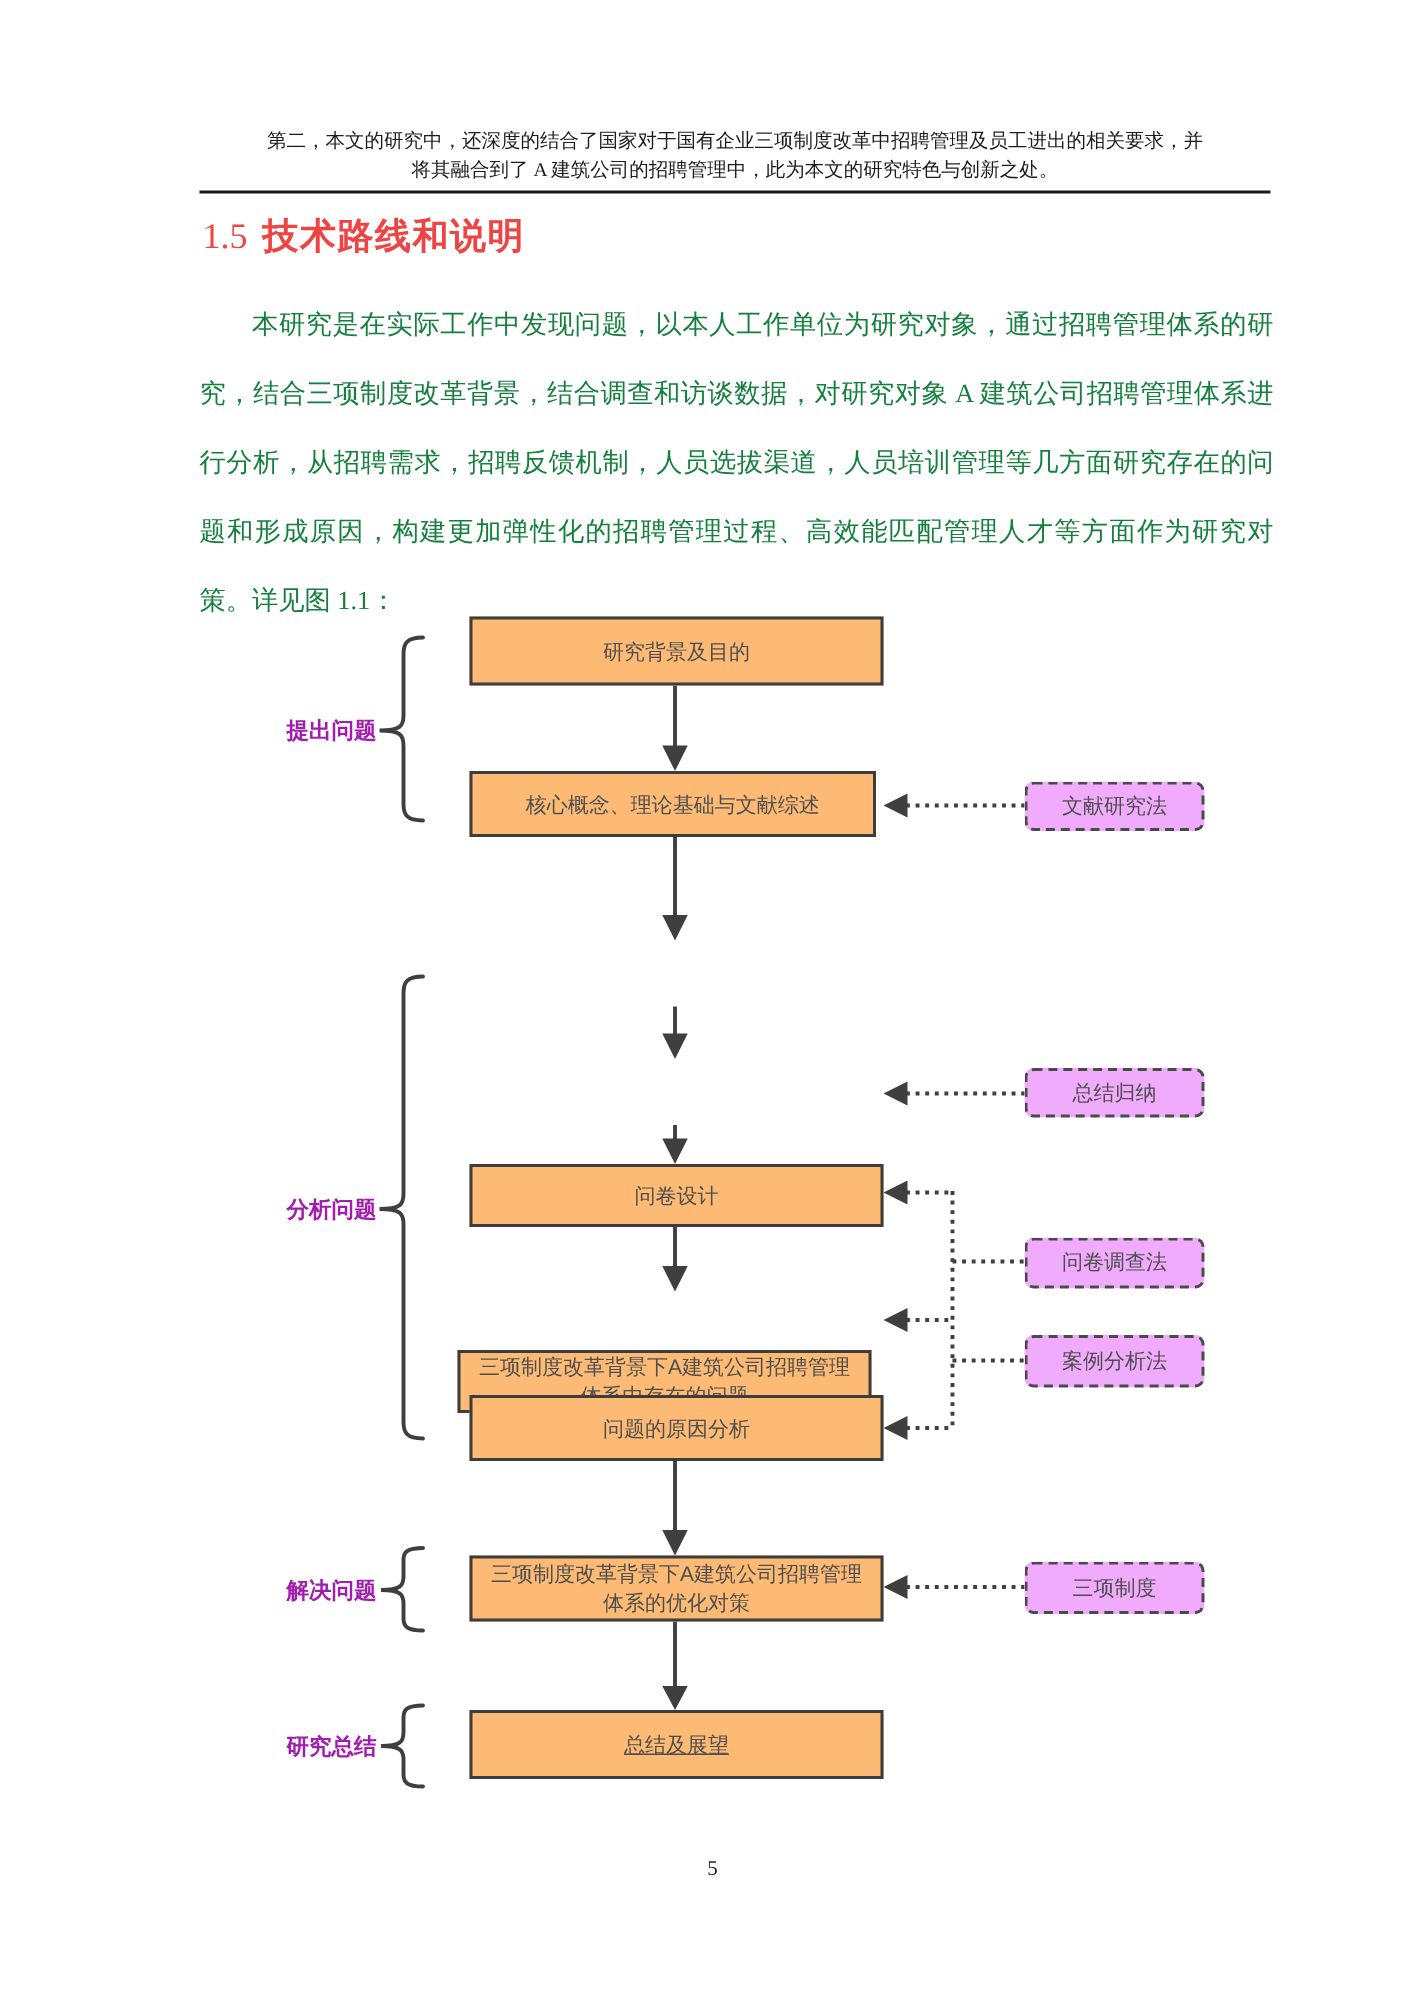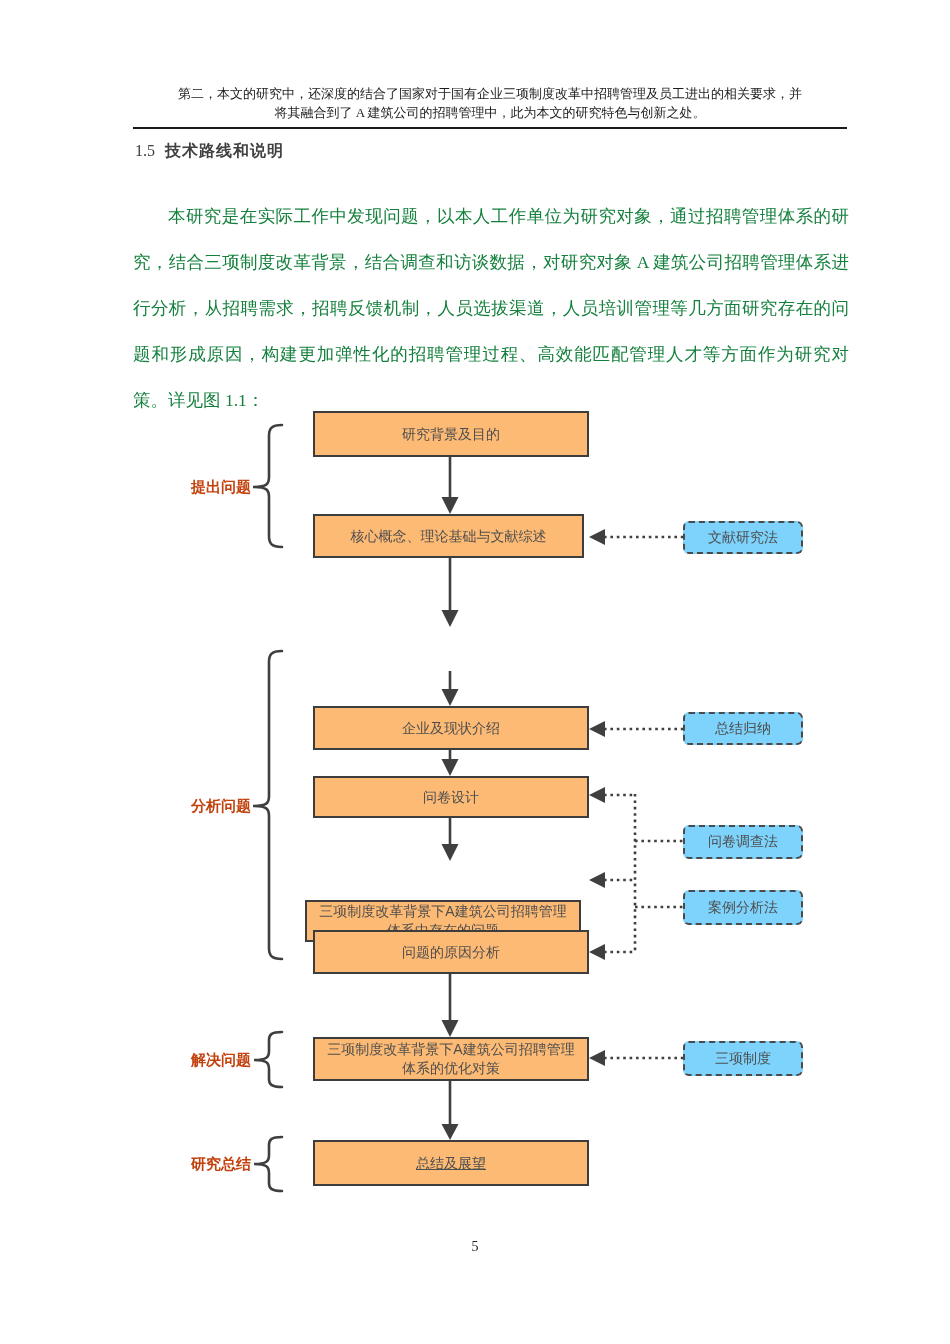--- a/index.html
+++ b/index.html
@@ -17,52 +17,52 @@
     position:absolute;left:133px;top:84px;width:714px;
     text-align:center;font-size:13px;line-height:19px;color:#1c1c1c;
   }
   .header-rule{
     position:absolute;left:133px;top:127px;width:714px;height:0;
     border-top:2px solid #1a1a1a;
   }
   
   .section-heading{
     position:absolute;left:135px;top:141px;
-    font-size:16px;color:#404040;white-space:nowrap;
+    font-size:24px;color:#ef4444;white-space:nowrap;
   }
   .section-heading .num{font-family:"Liberation Serif","DejaVu Serif",serif;font-weight:400;}
   .section-heading .ttl{font-family:"Liberation Sans","DejaVu Sans",sans-serif;font-weight:600;margin-left:10px;letter-spacing:1px;}
   
   .body-par{
     position:absolute;left:133px;top:193px;width:716px;
     font-size:17.5px;line-height:46px;text-align:justify;
     text-indent:2em;color:#15803d;
   }
   
   .flow-svg{position:absolute;left:0;top:0;width:950px;height:1344px;}
   .fbox{
     position:absolute;box-sizing:border-box;background:#fdba74;
     border:2.6px solid #3d3d3d;
     display:flex;align-items:center;justify-content:center;
     text-align:center;padding:2px 10px;
     font-family:"Liberation Sans","DejaVu Sans",sans-serif;
     font-size:14px;line-height:1.35;color:#4e4e4e;
   }
   .mbox{
-    position:absolute;box-sizing:border-box;background:#7dd3fc;
+    position:absolute;box-sizing:border-box;background:#f0abfc;
     border:2.6px dashed #4a4a4a;border-radius:6px;
     display:flex;align-items:center;justify-content:center;
     text-align:right;
     font-family:"Liberation Sans","DejaVu Sans",sans-serif;
     font-size:14px;color:#4e4e4e;
   }
   .stage{
     position:absolute;width:62px;text-align:right;
     font-family:"Liberation Sans","DejaVu Sans",sans-serif;
-    font-weight:700;font-size:15px;color:#c2410c;white-space:nowrap;
+    font-weight:700;font-size:15px;color:#a21caf;white-space:nowrap;
   }
   
   .b1{left:313px;top:411px;width:276px;height:46px;}
   .b2{left:313px;top:514px;width:271px;height:44px;}
   .b3{left:313px;top:627px;width:276px;height:44px;}
   .b4{left:313px;top:706px;width:276px;height:44px;}
   .b5{left:313px;top:776px;width:276px;height:42px;}
   .b6{left:305px;top:861px;width:276px;height:42px;margin-top:39px;}
   .b7{left:313px;top:930px;width:276px;height:44px;}
   .b8{left:313px;top:1037px;width:276px;height:44px;}
@@ -148,21 +148,20 @@
       <polygon points="605,721 605,737 589,729"></polygon>
       <polygon points="605,787 605,803 589,795"></polygon>
       <polygon points="605,872 605,888 589,880"></polygon>
       <polygon points="605,944 605,960 589,952"></polygon>
       <polygon points="605,1050 605,1066 589,1058"></polygon>
     </g>
   </svg>
 
   <div class="fbox b1">研究背景及目的</div>
   <div class="fbox b2">核心概念、理论基础与文献综述</div>
-  <div class="fbox b4">企业及现状介绍</div>
   <div class="fbox b5">问卷设计</div>
   <div class="fbox b6">三项制度改革背景下A建筑公司招聘管理体系中存在的问题</div>
   <div class="fbox b7">问题的原因分析</div>
   <div class="fbox b8">三项制度改革背景下A建筑公司招聘管理体系的优化对策</div>
   <div class="fbox b9">总结及展望</div>
 
   <div class="mbox m1">文献研究法</div>
   <div class="mbox m2">总结归纳</div>
   <div class="mbox m3">问卷调查法</div>
   <div class="mbox m4">案例分析法</div>

